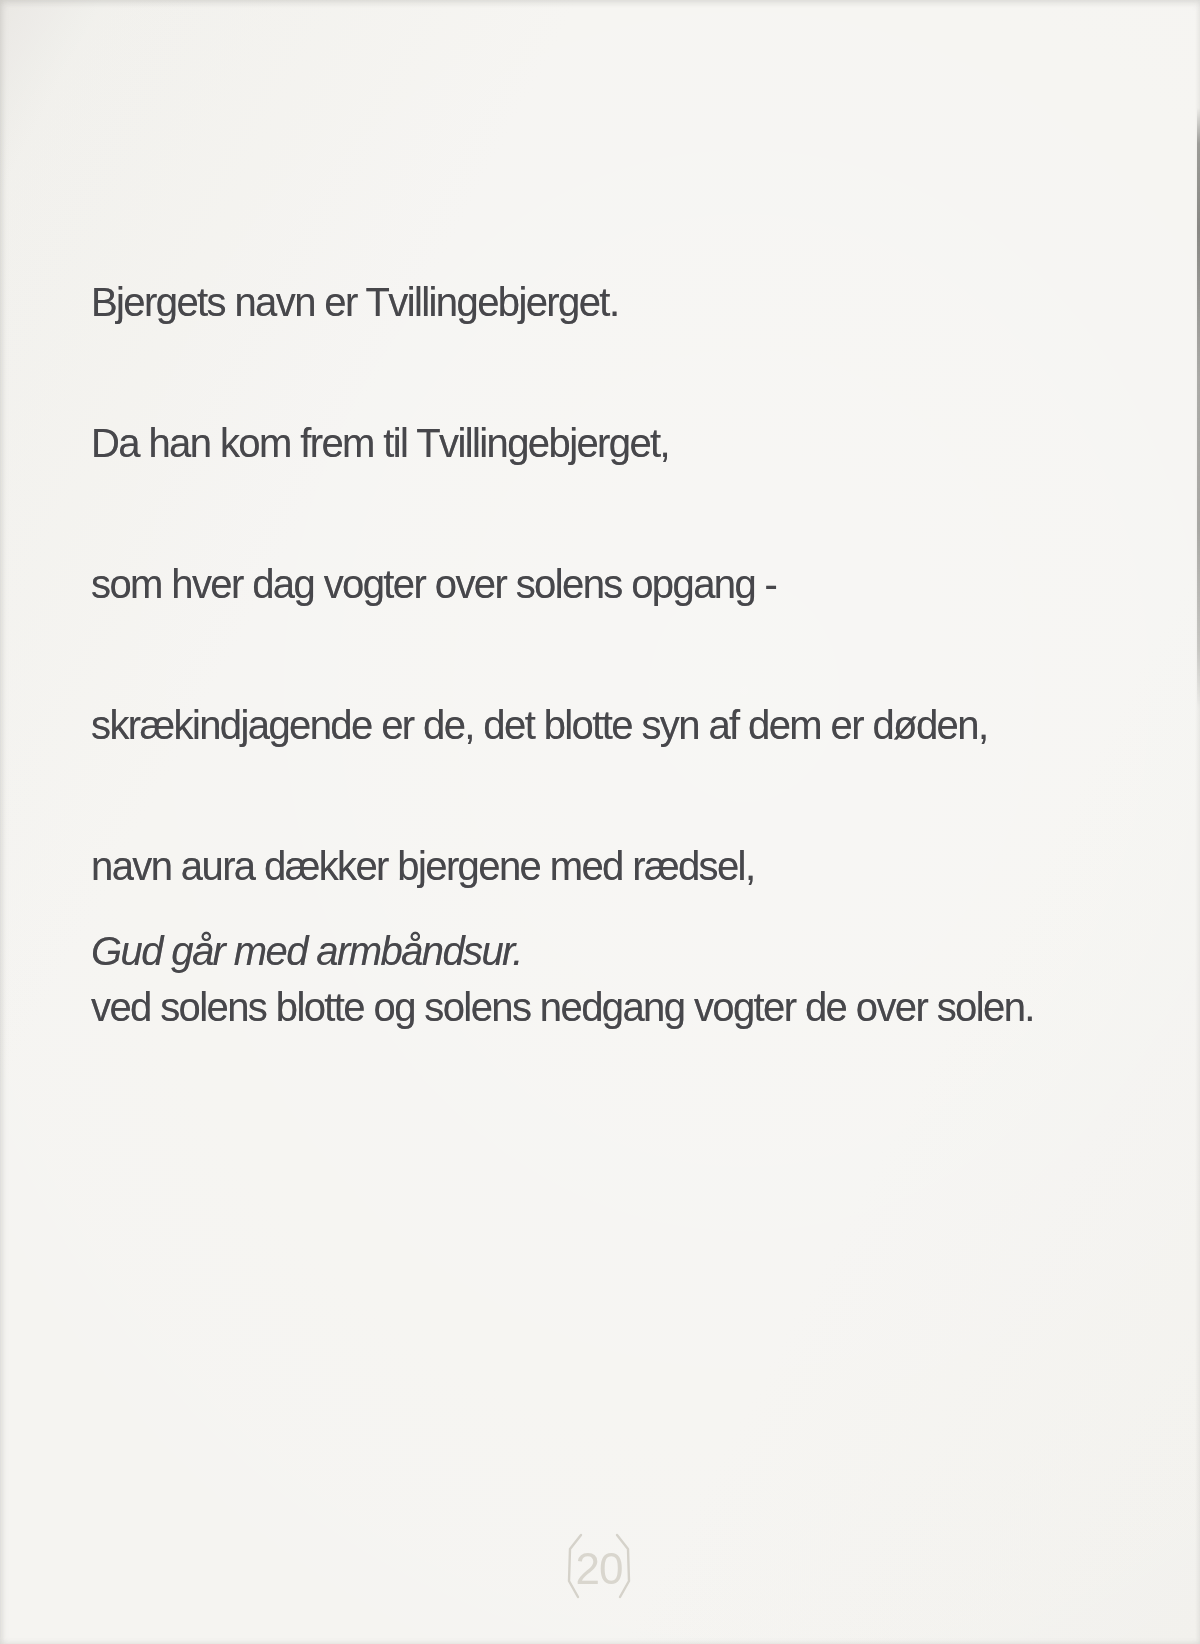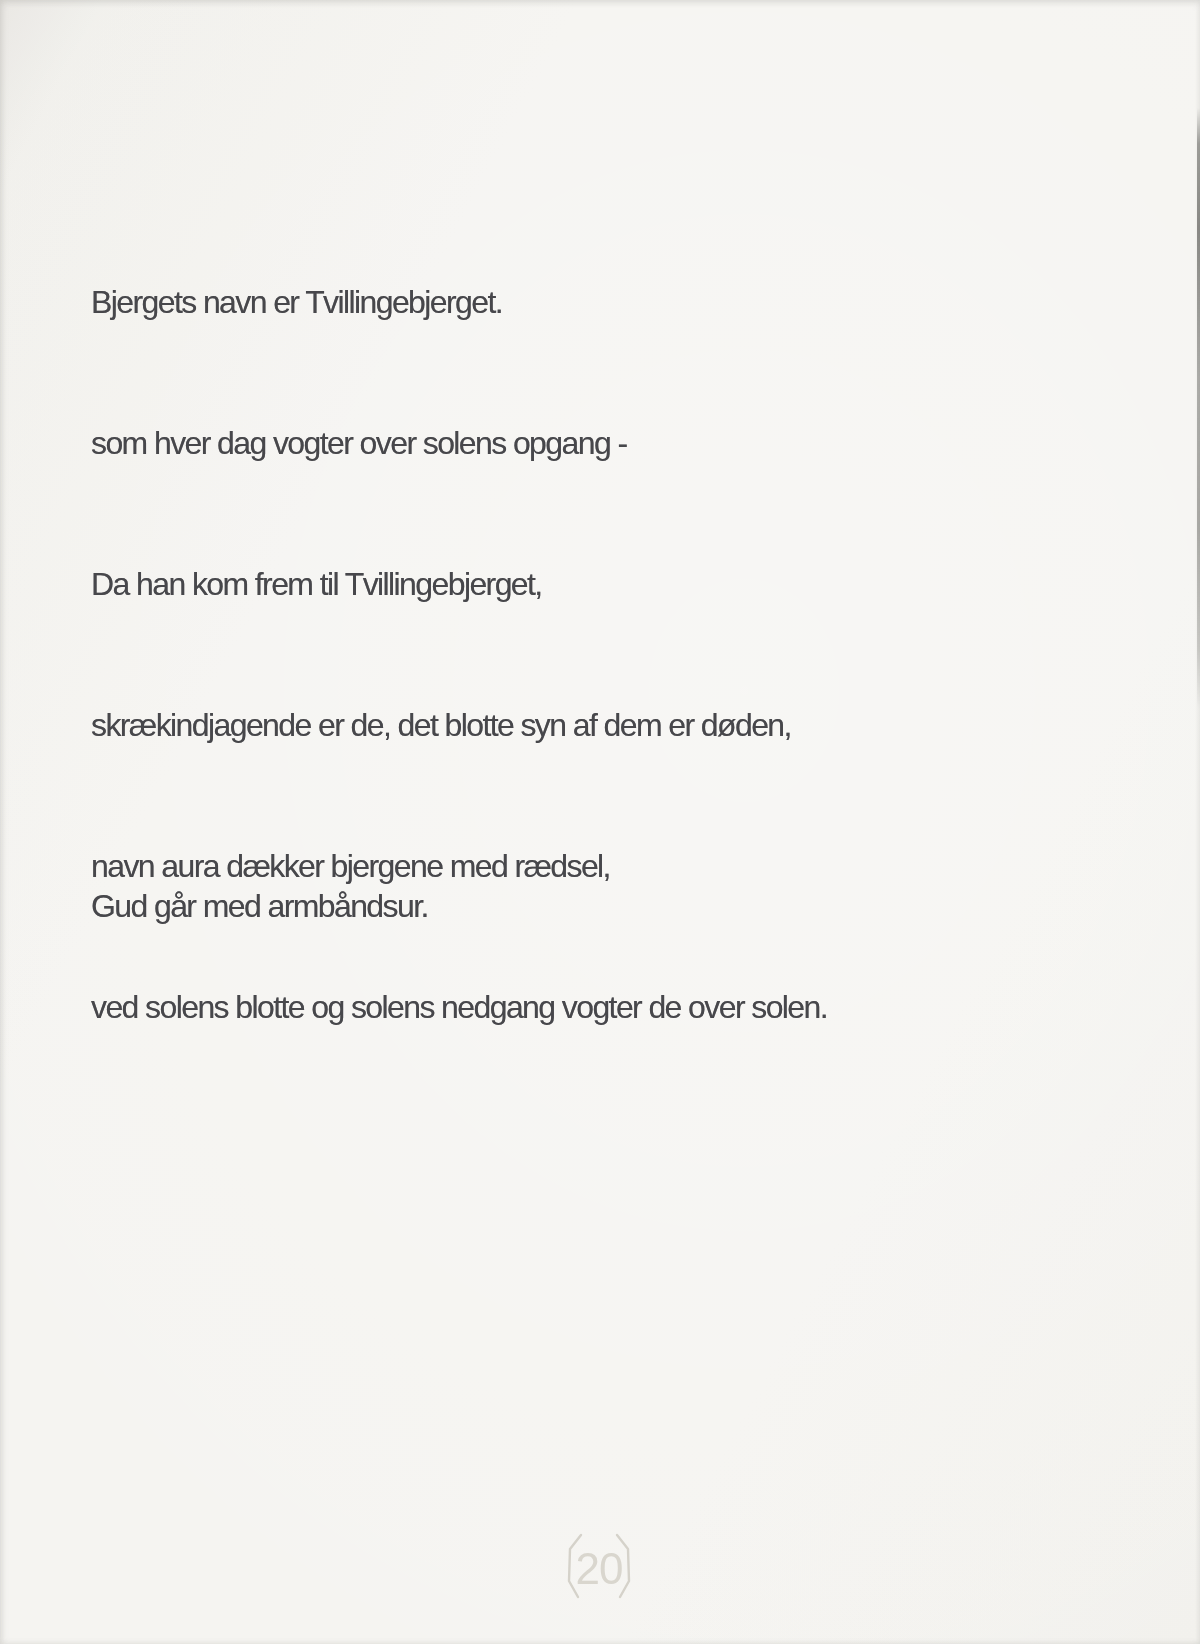--- a/index.html
+++ b/index.html
@@ -28,29 +28,29 @@
     pointer-events: none;
     box-shadow:
       inset 0 3px 6px rgba(140,138,132,0.18),
       inset 3px 0 6px rgba(140,138,132,0.12),
       inset 0 -2px 5px rgba(160,158,152,0.06);
   }
   .poem {
     position: absolute;
     left: 91px;
     color: #47474b;
-    font-size: 32px;
+    font-size: 40px;
     line-height: 47px;
     letter-spacing: -1.6px;
     font-weight: 400;
     white-space: pre;
     text-shadow: 0 0 0.5px rgba(72,72,76,0.55);
   }
   .stanza-1 { top: 185px; }
-  .stanza-2 { top: 789px; }
+  .stanza-2 { top: 834px; font-style: italic; }
   .poem-line { height: 47px; }
   .page-number {
     position: absolute;
     left: 565px;
     top: 1533px;
     width: 68px;
     height: 66px;
     text-decoration: underline;
   }
   .page-number svg { display: block; }
@@ -77,22 +77,22 @@
     filter: blur(0.4px);
   }
 </style>
 </head>
 <body>
 
 <div class="page">
 
   <div class="poem stanza-1">
     <div class="poem-line">Bjergets navn er Tvillingebjerget.</div>
+    <div class="poem-line">Da han kom frem til Tvillingebjerget,</div>
     <div class="poem-line">som hver dag vogter over solens opgang -</div>
-    <div class="poem-line">Da han kom frem til Tvillingebjerget,</div>
     <div class="poem-line">skrækindjagende er de, det blotte syn af dem er døden,</div>
     <div class="poem-line">navn aura dækker bjergene med rædsel,</div>
     <div class="poem-line">ved solens blotte og solens nedgang vogter de over solen.</div>
   </div>
 
   <div class="poem stanza-2">
     <div class="poem-line">Gud går med armbåndsur.</div>
   </div>
 
   <div class="page-number">

